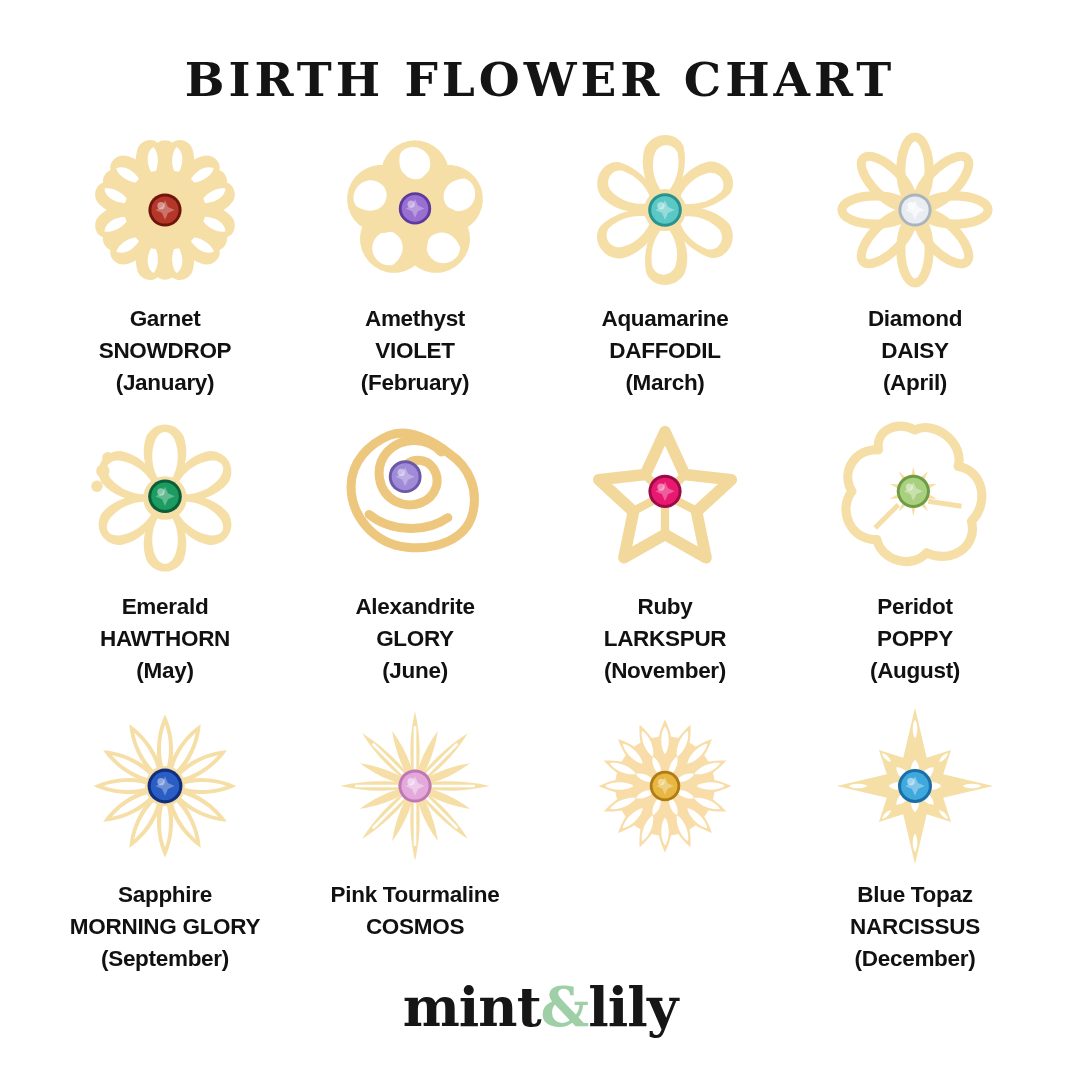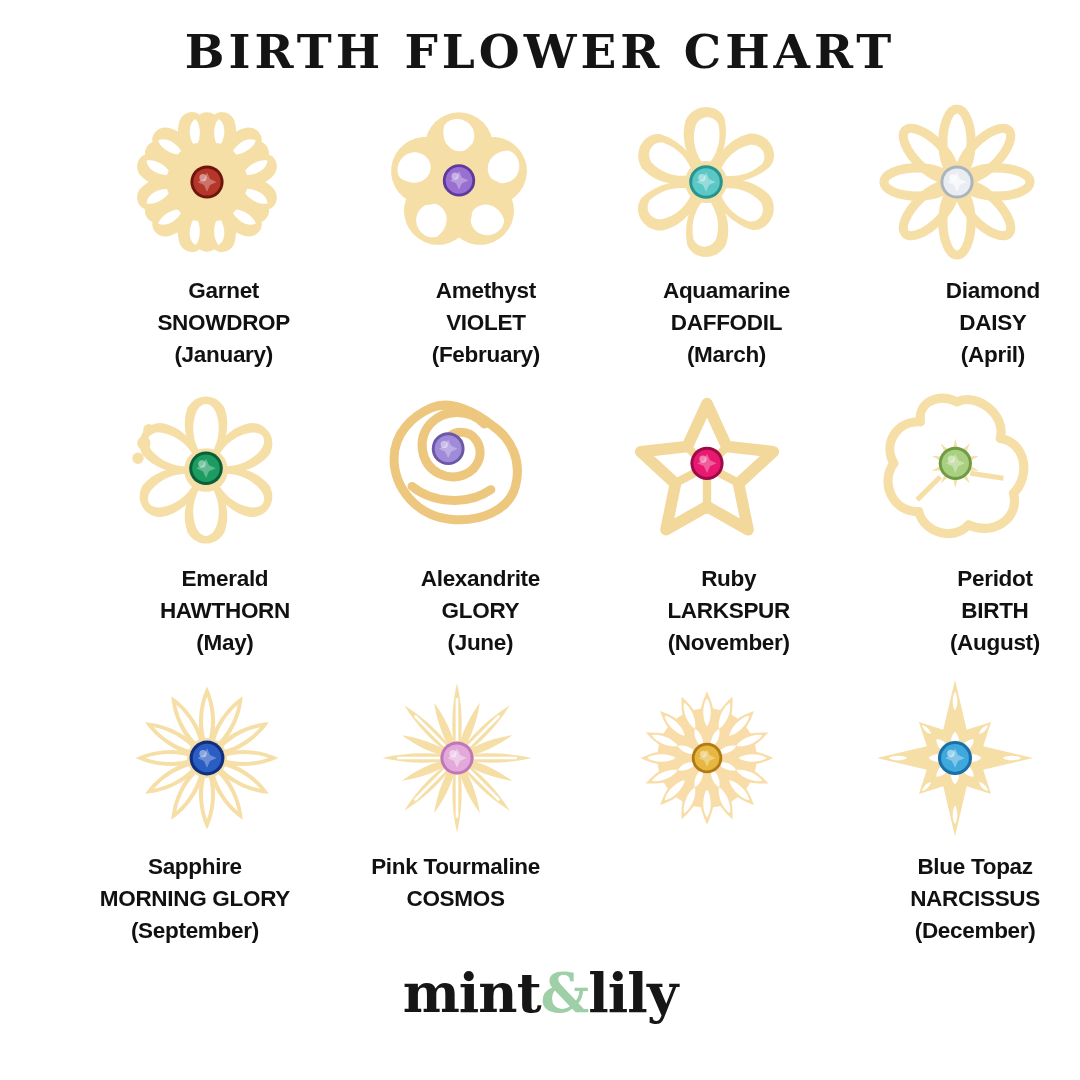--- a/index.html
+++ b/index.html
@@ -1,26 +1,26 @@
 <!DOCTYPE html>
 <html><head>
 <meta charset="utf-8">
 <style>
   html,body{margin:0;padding:0;background:#fff;}
   .page{width:1080px;height:1080px;background:#fff;overflow:hidden;
         font-family:"Liberation Sans",sans-serif;position:relative;}
   .title{font-family:"DejaVu Serif",serif;font-weight:700;font-size:47px;
-         letter-spacing:4px;text-align:center;margin:0;padding-top:24px;color:#141414;}
+         letter-spacing:4px;text-align:center;margin:0;padding-top:52px;color:#141414;}
   .grid{display:grid;grid-template-columns:repeat(4,1fr);padding:0 40px;margin-top:18px;row-gap:14px;}
-  .cell{display:flex;flex-direction:column;align-items:flex-end;}
+  .cell{display:flex;flex-direction:column;align-items:center;}
   .fwrap{height:170px;display:flex;align-items:center;justify-content:center;}
   .fwrap svg{display:block;}
   .labels{text-align:center;margin-top:8px;font-weight:700;font-size:22.5px;
           line-height:32px;letter-spacing:-0.3px;color:#111;}
-  .logo{text-align:center;margin-top:14px;font-family:"DejaVu Serif",serif;
+  .logo{text-align:center;font-family:"DejaVu Serif",serif;
         font-weight:700;font-size:54px;letter-spacing:-1px;color:#161616;}
   .logo span{display:inline;}
 </style>
 </head>
 <body>
 
 <div class="page">
 
   <h1 class="title">BIRTH FLOWER CHART</h1>
 
@@ -246,21 +246,21 @@
         <g transform="translate(49,46)">
           <circle r="10" fill="#6f9c43"></circle>
               <circle r="8.2" fill="#a9cf80"></circle>
           <path d="M-5.8,0 L-1.8,-1.8 L0,-5.8 L1.8,-1.8 L5.8,0 L1.8,1.8 L0,5.8 L-1.8,1.8 Z" fill="#fff" opacity="0.35"></path>
           <circle cx="-2.4" cy="-2.6" r="2.2" fill="#fff" opacity="0.45"></circle>
         </g>
       </svg>
       </div>
       <div class="labels">
         <div>Peridot</div>
-        <div>BIRTH</div>
+        <div>POPPY</div>
         <div>(August)</div>
       </div>
     </div>
 
     <div class="cell">
       <div class="fwrap">
       <svg viewBox="0 0 100 100" width="166" height="166">
         <defs>
               <g id="s9p">
           <path d="M50,50 C43.5,38 43.5,20 50,7 C56.5,20 56.5,38 50,50 Z"></path>

